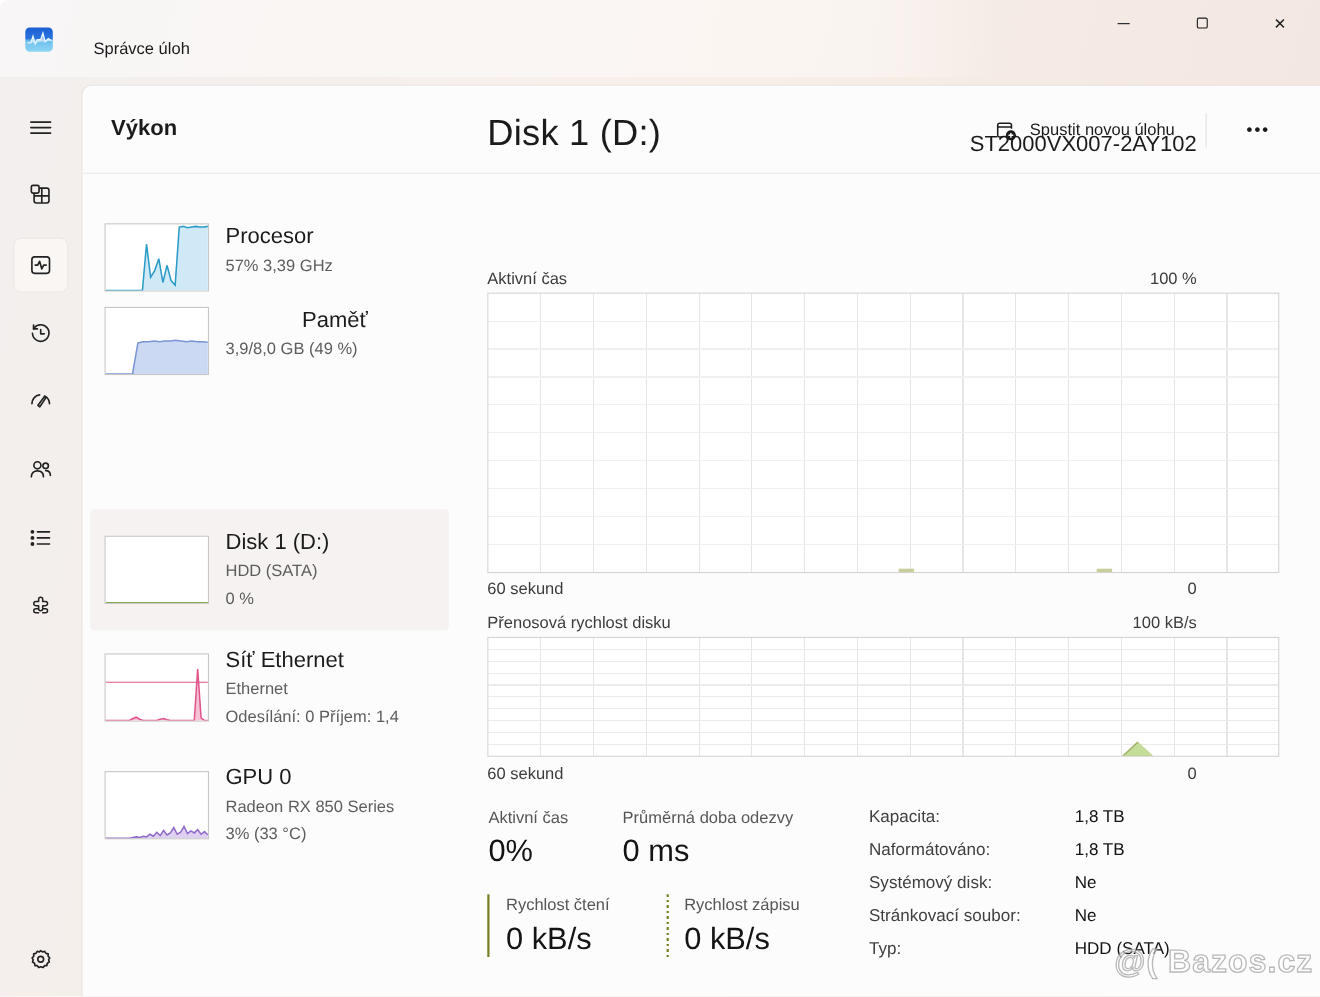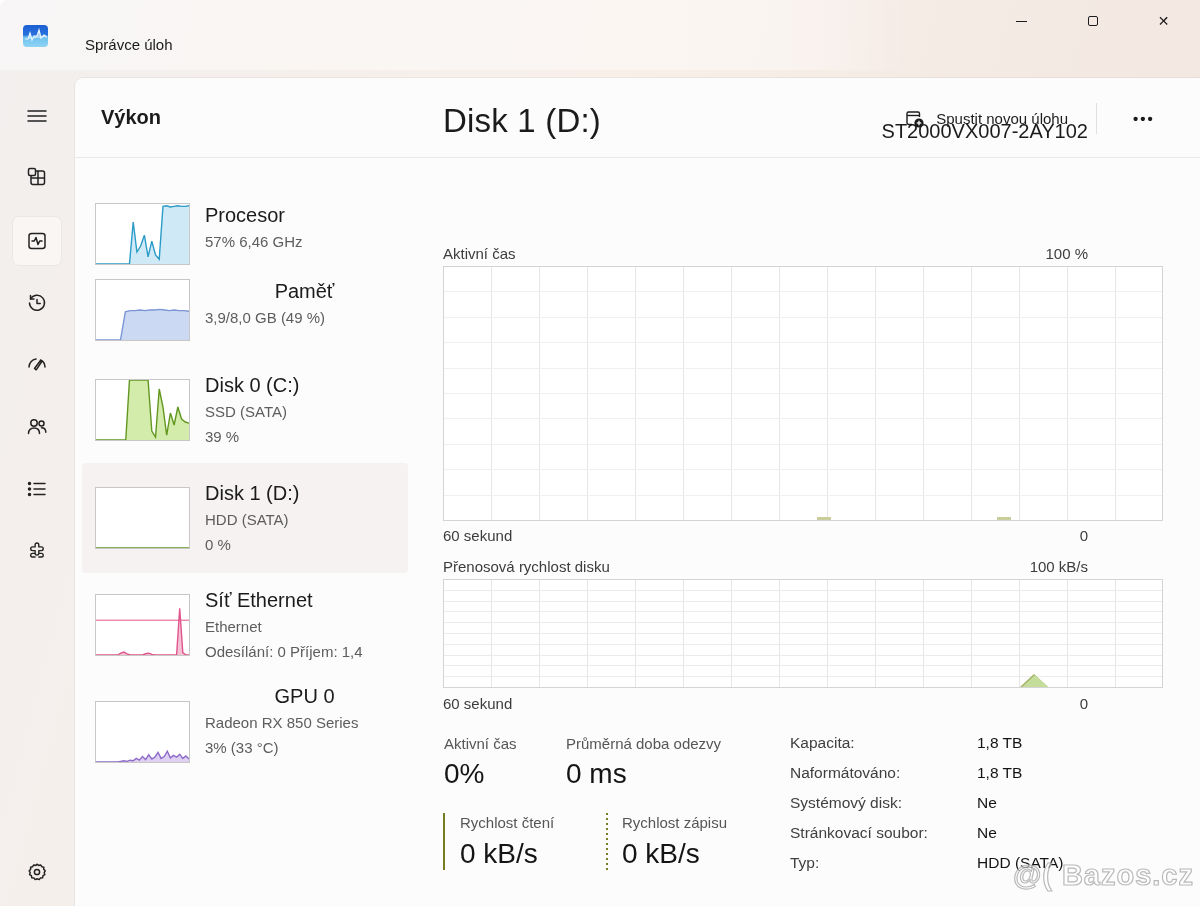--- a/index.html
+++ b/index.html
@@ -182,46 +182,33 @@
 
     <div class="perf-item" style="top:105px; height:92px;">
       <div class="mini-chart" style="top:20px;">
           <svg viewBox="0 0 100 100" preserveAspectRatio="none">
             <polygon points="0,100 0.00,100 4.00,100 8.00,100 12.00,100 16.00,100 20.00,100 24.00,100 28.00,100 32.00,100 36.00,100 40.00,30 44.00,80 48.00,70 52.00,52 56.00,88 60.00,62 64.00,85 68.00,92 72.00,4 76.00,3 80.00,5 84.00,4 88.00,3 92.00,4 96.00,4 100.00,3 100,100" fill="#cfe9f6"></polygon>
             <polyline points="0.00,100 4.00,100 8.00,100 12.00,100 16.00,100 20.00,100 24.00,100 28.00,100 32.00,100 36.00,100 40.00,30 44.00,80 48.00,70 52.00,52 56.00,88 60.00,62 64.00,85 68.00,92 72.00,4 76.00,3 80.00,5 84.00,4 88.00,3 92.00,4 96.00,4 100.00,3" fill="none" stroke="#2b9bc7" stroke-width="1.4" vector-effect="non-scaling-stroke"></polyline>
           </svg>
         </div>
       <div class="perf-text">
         <div class="perf-title" style="margin-top:18px;">Procesor</div>
-        <div class="perf-sub">57% 6,46 GHz</div>
+        <div class="perf-sub">57% 3,39 GHz</div>
       </div>
     </div>
     <div class="perf-item" style="top:181px; height:92px;">
       <div class="mini-chart" style="top:20px;">
           <svg viewBox="0 0 100 100" preserveAspectRatio="none">
             <polygon points="0,100 0.00,100 5.26,100 10.53,100 15.79,100 21.05,100 26.32,100 31.58,53 36.84,51 42.11,51 47.37,50 52.63,51 57.89,50 63.16,50 68.42,49 73.68,50 78.95,51 84.21,50 89.47,51 94.74,51 100.00,52 100,100" fill="#ccd9f2"></polygon>
             <polyline points="0.00,100 5.26,100 10.53,100 15.79,100 21.05,100 26.32,100 31.58,53 36.84,51 42.11,51 47.37,50 52.63,51 57.89,50 63.16,50 68.42,49 73.68,50 78.95,51 84.21,50 89.47,51 94.74,51 100.00,52" fill="none" stroke="#7b96d6" stroke-width="1.4" vector-effect="non-scaling-stroke"></polyline>
           </svg>
         </div>
       <div class="perf-text">
         <div class="perf-title" style="margin-top:18px;text-align:center;">Paměť</div>
         <div class="perf-sub">3,9/8,0 GB (49 %)</div>
-      </div>
-    </div>
-    <div class="perf-item" style="top:282px; height:105px;">
-      <div class="mini-chart" style="top:19px;">
-          <svg viewBox="0 0 100 100" preserveAspectRatio="none">
-            <polygon points="0,100 0.00,100 4.00,100 8.00,100 12.00,100 16.00,100 20.00,100 24.00,100 28.00,100 32.00,100 36.00,0 40.00,0 44.00,0 48.00,0 52.00,0 56.00,0 60.00,85 64.00,95 68.00,15 72.00,45 76.00,92 80.00,55 84.00,75 88.00,45 92.00,65 96.00,70 100.00,72 100,100" fill="#d3ecab"></polygon>
-            <polyline points="0.00,100 4.00,100 8.00,100 12.00,100 16.00,100 20.00,100 24.00,100 28.00,100 32.00,100 36.00,0 40.00,0 44.00,0 48.00,0 52.00,0 56.00,0 60.00,85 64.00,95 68.00,15 72.00,45 76.00,92 80.00,55 84.00,75 88.00,45 92.00,65 96.00,70 100.00,72" fill="none" stroke="#61971f" stroke-width="1.4" vector-effect="non-scaling-stroke"></polyline>
-          </svg>
-        </div>
-      <div class="perf-text">
-        <div class="perf-title" style="margin-top:11px;">Disk 0 (C:)</div>
-        <div class="perf-sub">SSD (SATA)</div>
-        <div class="perf-sub">39 %</div>
       </div>
     </div>
     <div class="perf-item selected" style="top:385px; height:110px;">
       <div class="mini-chart" style="top:24px;">
           <svg viewBox="0 0 100 100" preserveAspectRatio="none">
             <polygon points="0,100 0.00,100 100.00,100 100,100" fill="#d3ecab"></polygon>
             <polyline points="0.00,100 100.00,100" fill="none" stroke="#61971f" stroke-width="1.4" vector-effect="non-scaling-stroke"></polyline>
           </svg>
         </div>
       <div class="perf-text">
@@ -245,21 +232,21 @@
       </div>
     </div>
     <div class="perf-item" style="top:604px; height:105px;">
       <div class="mini-chart" style="top:19px;">
           <svg viewBox="0 0 100 100" preserveAspectRatio="none">
             <polygon points="0,100 0.00,100 3.33,100 6.67,100 10.00,100 13.33,100 16.67,100 20.00,100 23.33,100 26.67,99 30.00,98 33.33,99 36.67,97 40.00,98 43.33,94 46.67,97 50.00,91 53.33,96 56.67,88 60.00,95 63.33,92 66.67,84 70.00,94 73.33,91 76.67,82 80.00,93 83.33,89 86.67,92 90.00,87 93.33,94 96.67,90 100.00,95 100,100" fill="#ddd0f0"></polygon>
             <polyline points="0.00,100 3.33,100 6.67,100 10.00,100 13.33,100 16.67,100 20.00,100 23.33,100 26.67,99 30.00,98 33.33,99 36.67,97 40.00,98 43.33,94 46.67,97 50.00,91 53.33,96 56.67,88 60.00,95 63.33,92 66.67,84 70.00,94 73.33,91 76.67,82 80.00,93 83.33,89 86.67,92 90.00,87 93.33,94 96.67,90 100.00,95" fill="none" stroke="#8e6bc9" stroke-width="1.4" vector-effect="non-scaling-stroke"></polyline>
           </svg>
         </div>
       <div class="perf-text">
-        <div class="perf-title" style="text-align:center;">GPU 0</div>
+        <div class="perf-title" style="margin-top:11px;">GPU 0</div>
         <div class="perf-sub">Radeon RX 850 Series</div>
         <div class="perf-sub">3% (33 °C)</div>
       </div>
     </div>
 
     <div class="detail-title">Disk 1 (D:)</div>
     <div class="detail-device">ST2000VX007-2AY102</div>
 
     <div class="axis-label" style="left:368px; top:167px;">Aktivní čas</div>
     <div class="axis-label" style="right:112px; top:167px;">100 %</div>

